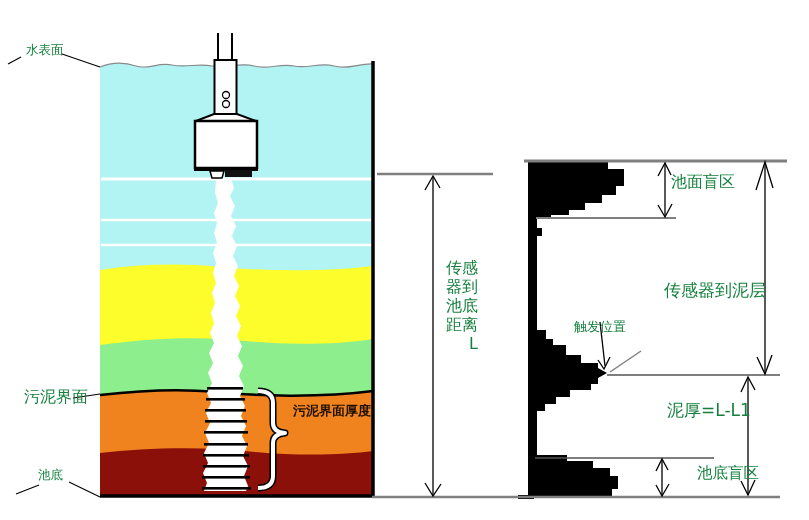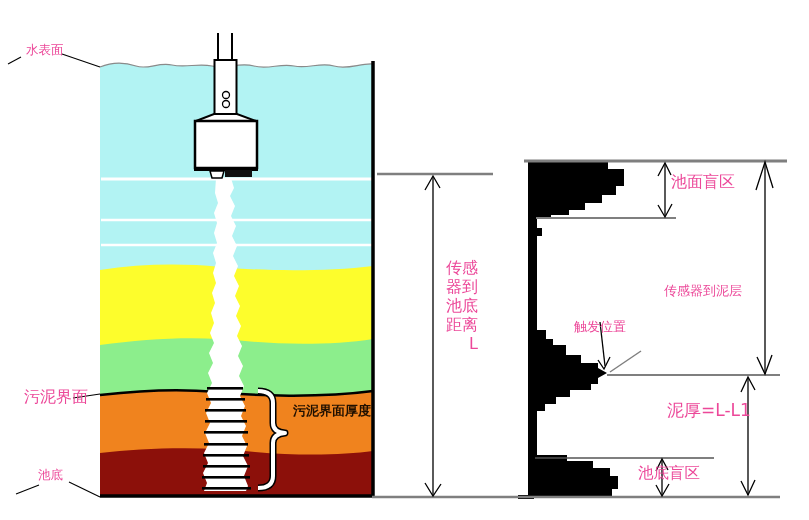--- a/index.html
+++ b/index.html
@@ -1,19 +1,19 @@
 <!DOCTYPE html>
 <html><head>
 <meta charset="utf-8">
 <style>
   html,body { margin:0; padding:0; background:#fff; }
   .stage { position:relative; width:809px; height:520px; background:#ffffff;
            font-family:"DejaVu Sans", sans-serif; overflow:hidden; }
   .stage svg { position:absolute; left:0; top:0; }
-  .lbl { position:absolute; color:#ec4899; white-space:nowrap; line-height:1.15; }
+  .lbl { position:absolute; color:#15803d; white-space:nowrap; line-height:1.15; }
   .sm  { font-size:12.5px; }
   .b   { font-weight:normal; }
   .vblock div { text-align:right; }
 </style>
 </head>
 <body>
 
 <div class="stage">
 
   <svg width="809" height="520" viewBox="0 0 809 520">
@@ -166,25 +166,25 @@
   <div class="lbl b vblock" style="left:446px; top:258px; font-size:16px; line-height:19px;">
     <div>传感</div>
     <div>器到</div>
     <div>池底</div>
     <div>距离</div>
     <div>L</div>
   </div>
 
   <div class="lbl b" style="left:671px; top:173px; font-size:16px;">池面盲区</div>
 
-  <div class="lbl b" style="left:664px; top:280px; font-size:13px; line-height:21px;">
+  <div class="lbl b" style="left:664px; top:280px; font-size:17px; line-height:21px;">
     <div>传感器到泥层</div>
   </div>
 
   <div class="lbl b" style="left:574px; top:320px; font-size:13px;">触发位置</div>
 
   <div class="lbl b" style="left:667px; top:401px; font-size:17px;">泥厚=L-L1</div>
 
-  <div class="lbl b" style="left:638px; top:465px; font-size:15.5px;">池底盲区</div>
+  <div class="lbl b" style="left:697px; top:465px; font-size:15.5px;">池底盲区</div>
 
   <div class="lbl" style="left:293px; top:404px; font-size:13px; color:#201000;font-weight:bold;">污泥界面厚度</div>
 
 </div>
 
 </body></html>

